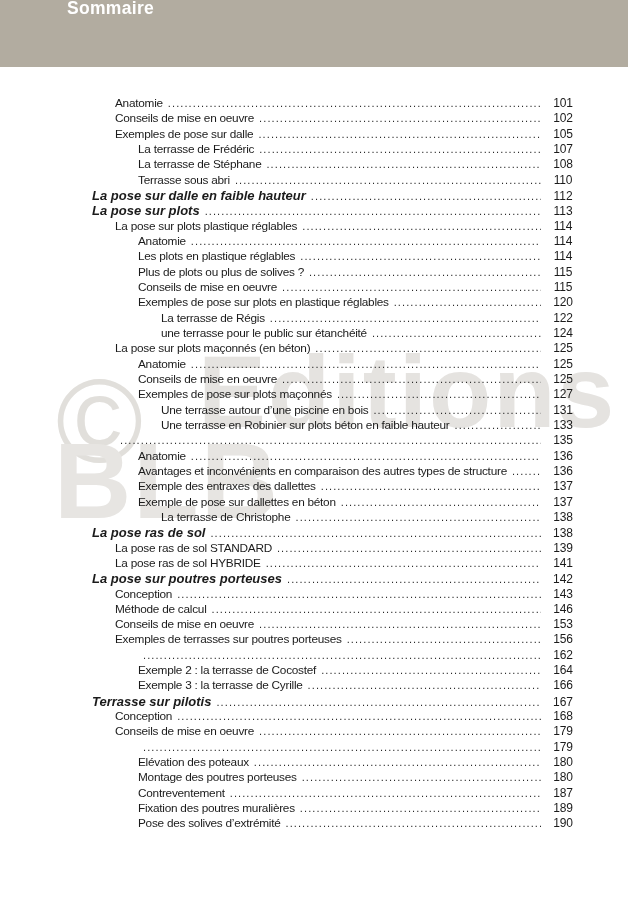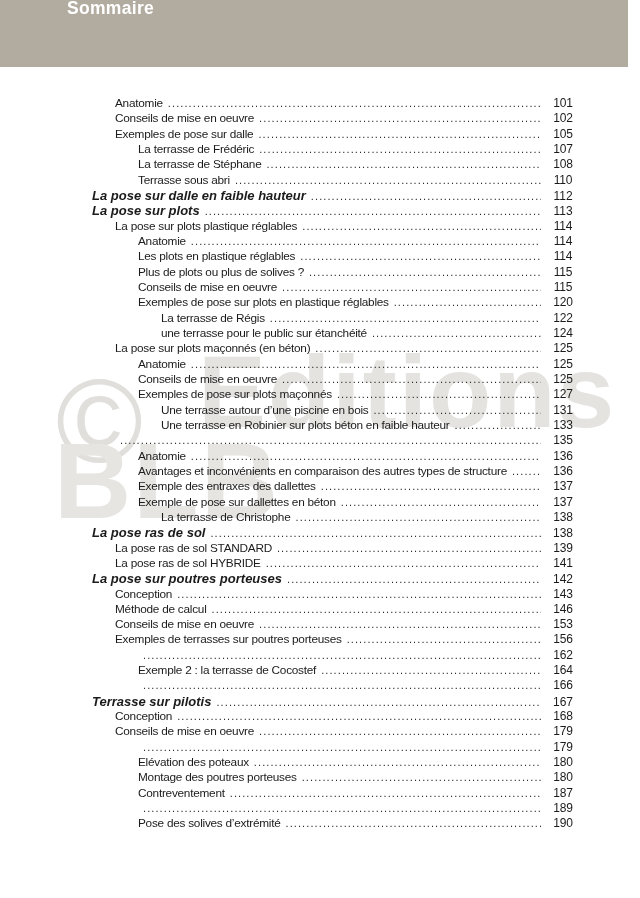--- a/index.html
+++ b/index.html
@@ -273,20 +273,21 @@
     <div class="toc-row lvl3">
       <span class="leader">............................................................................................................................................................................................................................</span>
       <span class="num">162</span>
     </div>
     <div class="toc-row lvl3">
       <span class="label">Exemple 2 : la terrasse de Cocostef</span>
       <span class="leader">............................................................................................................................................................................................................................</span>
       <span class="num">164</span>
     </div>
     <div class="toc-row lvl3">
+      <span class="label">Exemple 3 : la terrasse de Cyrille</span>
       <span class="leader">............................................................................................................................................................................................................................</span>
       <span class="num">166</span>
     </div>
     <div class="toc-row lvl1">
       <span class="label">Terrasse sur pilotis</span>
       <span class="leader">............................................................................................................................................................................................................................</span>
       <span class="num">167</span>
     </div>
     <div class="toc-row lvl2">
       <span class="label">Conception</span>
@@ -311,20 +312,21 @@
       <span class="label">Montage des poutres porteuses</span>
       <span class="leader">............................................................................................................................................................................................................................</span>
       <span class="num">180</span>
     </div>
     <div class="toc-row lvl3">
       <span class="label">Contreventement</span>
       <span class="leader">............................................................................................................................................................................................................................</span>
       <span class="num">187</span>
     </div>
     <div class="toc-row lvl3">
+      <span class="label">Fixation des poutres muralières</span>
       <span class="leader">............................................................................................................................................................................................................................</span>
       <span class="num">189</span>
     </div>
     <div class="toc-row lvl3">
       <span class="label">Pose des solives d’extrémité</span>
       <span class="leader">............................................................................................................................................................................................................................</span>
       <span class="num">190</span>
     </div>
   </div>
 

